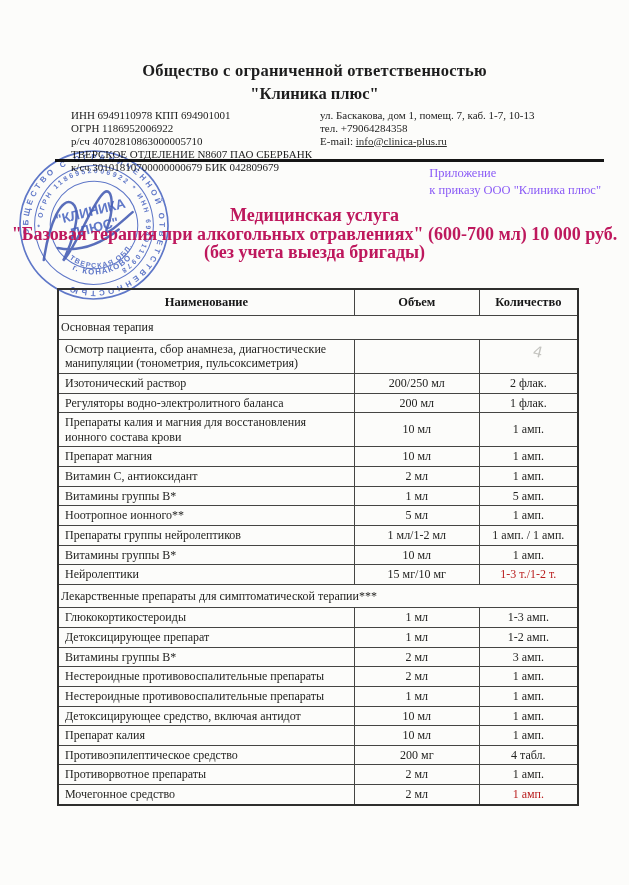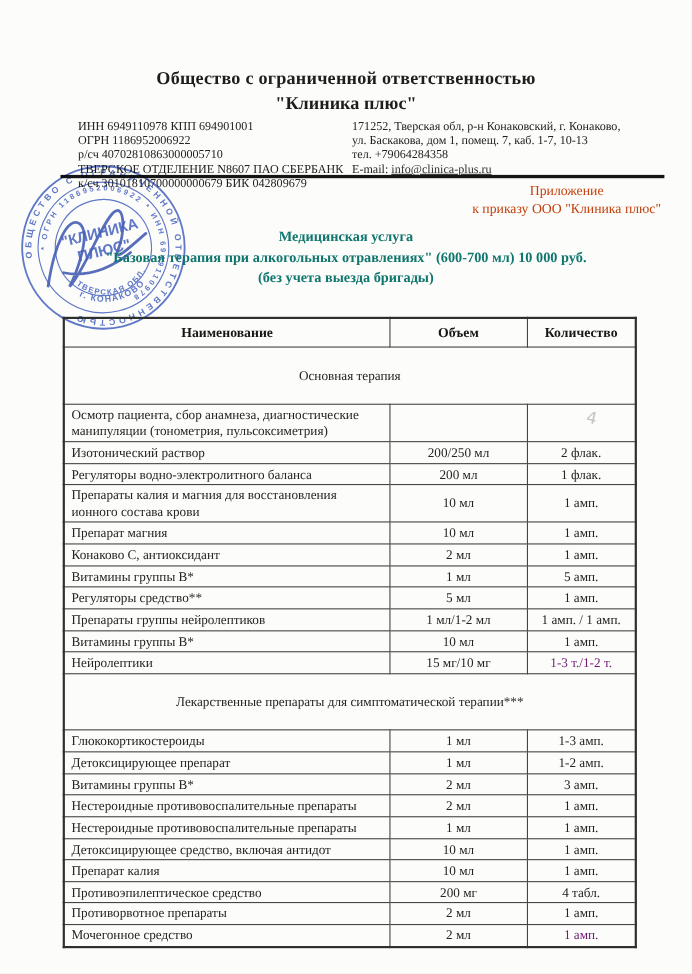--- a/index.html
+++ b/index.html
@@ -15,36 +15,36 @@
     font-weight:bold;font-size:16.5px;}
   
   .req-left{position:absolute;top:109px;left:57px;font-size:11px;line-height:12.9px;
     white-space:nowrap;color:#222;margin-left:14px;}
   .req-right{position:absolute;top:109px;left:320px;font-size:11px;line-height:12.9px;
     white-space:nowrap;color:#222;}
   .email-link{color:#30302e;text-decoration:underline;}
   
   .rule{position:absolute;top:159px;left:55px;width:549px;height:3px;background:#151515;}
   
-  .annex{position:absolute;top:165px;right:28px;text-align:center;
-    font-size:12.5px;line-height:17px;color:#c2410c;}
+  .annex{position:absolute;top:165px;right:28px;text-align:left;
+    font-size:12.5px;line-height:17px;color:#8b5cf6;}
   
   .service-title{position:absolute;top:206px;left:0;right:0;text-align:center;
-    font-weight:bold;font-size:13px;line-height:18.5px;color:#0f766e;}
+    font-weight:bold;font-size:18px;line-height:18.5px;color:#be185d;}
   
   .table-wrap{position:absolute;top:288px;left:57px;width:522px;}
   table{border-collapse:collapse;width:100%;table-layout:fixed;}
   table,th,td{border:1px solid #454543;}
   table{border-width:2px;border-color:#2f2f2d;}
   th{font-size:12.5px;font-weight:bold;padding:5px 3px;text-align:center;color:#161616;}
   td{font-size:12px;padding:2px 6px;line-height:1.22;color:#242422;position:relative;
      overflow:hidden;}
   td.center{text-align:center;padding:2px 2px;}
-  td.section-cell{text-align:center;padding:18px 2px;}
-  td.faded{color:#701a75;}
+  td.section-cell{text-align:left;padding:4px 2px;}
+  td.faded{color:#b91c1c;}
   .artifact{position:absolute;top:3px;left:55%;font-size:15px;color:#b7b7b2;
     transform:rotate(14deg);opacity:.8;font-family:"DejaVu Sans",sans-serif;}
   
   .stamp-wrap{position:absolute;left:16px;top:146px;width:156px;height:158px;
     transform:rotate(-14deg);opacity:.88;mix-blend-mode:multiply;pointer-events:none;}
   .stamp-ring-text{font-family:"Liberation Sans",sans-serif;font-weight:bold;
     fill:var(--stamp-color);}
   .stamp-center{font-family:"Liberation Sans",sans-serif;font-weight:bold;
     fill:var(--stamp-color);text-anchor:middle;}
 </style>
@@ -58,21 +58,20 @@
 
   <div class="req-left">
     <div>ИНН 6949110978 КПП 694901001</div>
     <div>ОГРН  1186952006922</div>
     <div>р/сч 40702810863000005710</div>
     <div>ТВЕРСКОЕ ОТДЕЛЕНИЕ N8607 ПАО СБЕРБАНК</div>
     <div>к/сч 30101810700000000679 БИК 042809679</div>
   </div>
 
   <div class="req-right">
-    <div>171252, Тверская обл, р-н Конаковский, г. Конаково,</div>
     <div>ул. Баскакова, дом 1, помещ. 7, каб. 1-7, 10-13</div>
     <div>тел. +79064284358</div>
     <div>
       <span>E-mail:</span>
       <span class="email-link">info@clinica-plus.ru</span>
     </div>
   </div>
 
   <div class="rule"></div>
 
@@ -155,31 +154,31 @@
             <td>Препараты калия и магния для восстановления ионного состава крови</td>
             <td class="center">10 мл</td>
             <td class="center">1 амп.</td>
           </tr>
           <tr>
             <td>Препарат магния</td>
             <td class="center">10 мл</td>
             <td class="center">1 амп.</td>
           </tr>
           <tr>
-            <td>Конаково С, антиоксидант</td>
+            <td>Витамин С, антиоксидант</td>
             <td class="center">2 мл</td>
             <td class="center">1 амп.</td>
           </tr>
           <tr>
             <td>Витамины группы В*</td>
             <td class="center">1 мл</td>
             <td class="center">5 амп.</td>
           </tr>
           <tr>
-            <td>Регуляторы средство**</td>
+            <td>Ноотропное ионного**</td>
             <td class="center">5 мл</td>
             <td class="center">1 амп.</td>
           </tr>
           <tr>
             <td>Препараты группы нейролептиков</td>
             <td class="center">1 мл/1-2 мл</td>
             <td class="center">1 амп. / 1 амп.</td>
           </tr>
           <tr>
             <td>Витамины группы В*</td>

